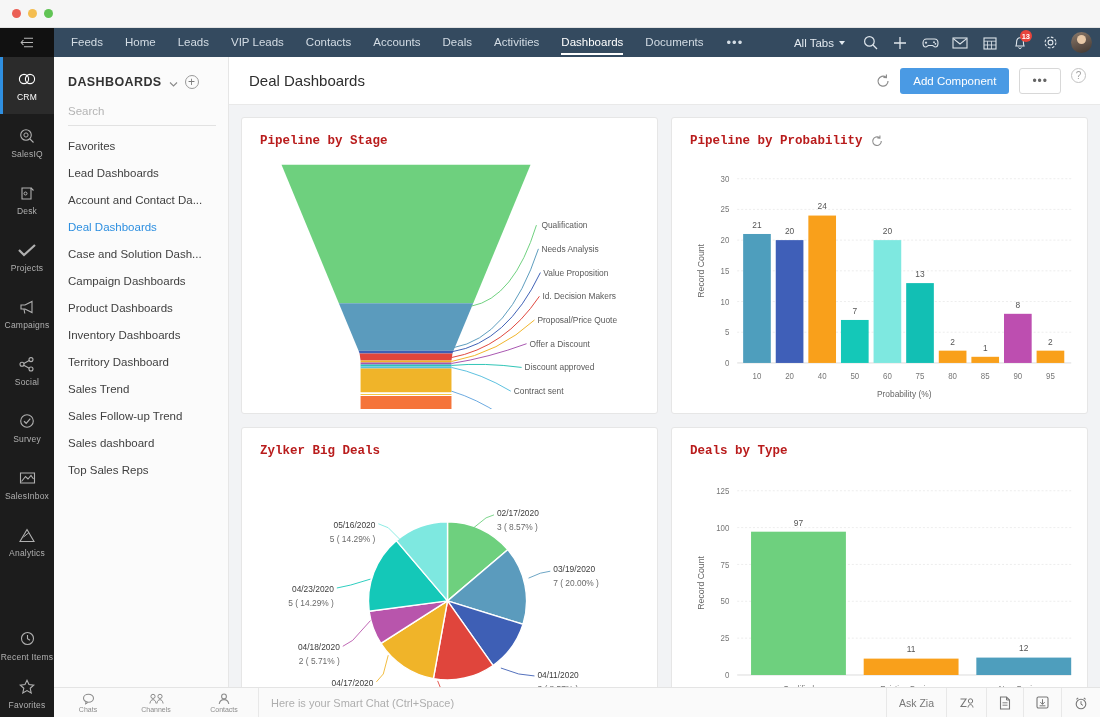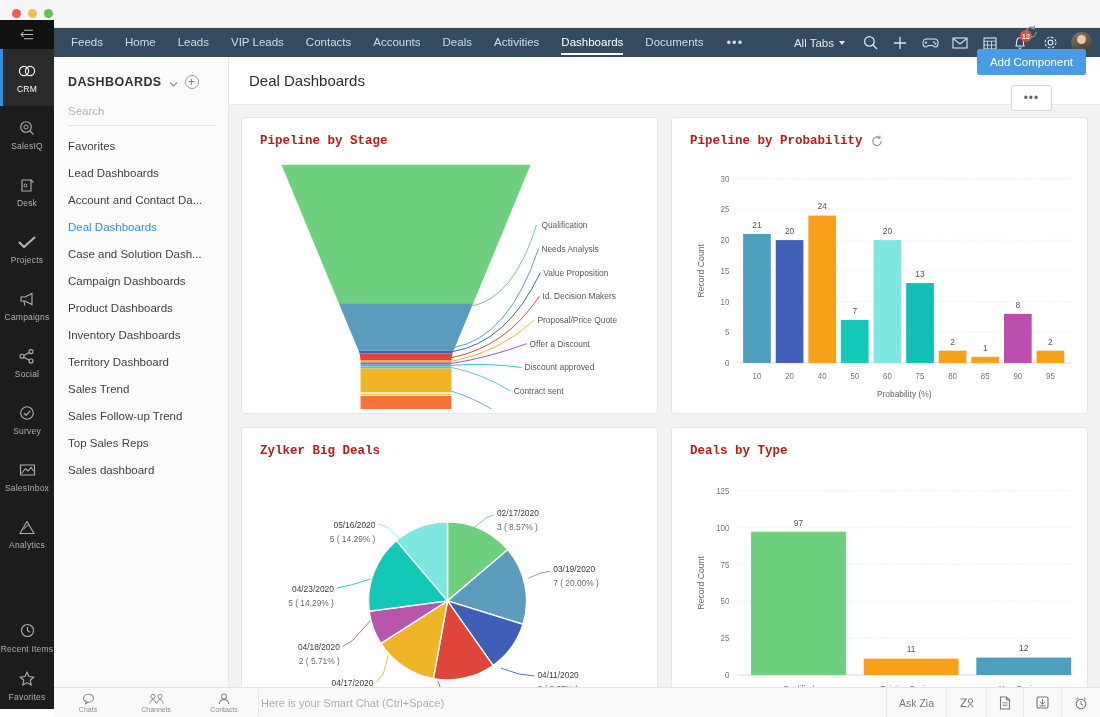--- a/index.html
+++ b/index.html
@@ -16,21 +16,21 @@
     background: #f6f6f6; border-bottom: 1px solid #e3e3e3;
     display: flex; align-items: center; padding-left: 12px;
   }
   .dot { width: 9px; height: 9px; border-radius: 50%; margin-right: 7px; }
   .dot.red { background: #eb5f55; }
   .dot.yellow { background: #f4bd50; }
   .dot.green { background: #61c455; }
 
   
   .rail {
-    position: absolute; top: 20px; left: 0; width: 54px; height: 689px;
+    position: absolute; top: 28px; left: 0; width: 54px; height: 689px;
     background: #1c1c1c; display: flex; flex-direction: column;
   }
   .rail-top {
     height: 29px; background: #111; display: flex;
     align-items: center; justify-content: center; color: #b9b9b9;
   }
   .rail-items { flex: 1; overflow: hidden; }
   .rail-item {
     height: 57px; display: flex; flex-direction: column;
     align-items: center; justify-content: center;
@@ -136,21 +136,21 @@
   
   .content {
     position: absolute; top: 57px; left: 229px; width: 871px; height: 660px;
     background: #f2f3f5; display: flex; flex-direction: column;
   }
   .c-head {
     height: 48px; background: #ffffff; display: flex; align-items: center;
     padding: 0 14px 0 20px; border-bottom: 1px solid #e9e9e9; flex: none;
   }
   .c-title { font-size: 15px; color: #2e2e2e; }
-  .c-actions { margin-left: auto; display: flex; align-items: center; gap: 10px; flex-direction: column; }
+  .c-actions { margin-left: auto; display: flex; gap: 10px; }
   .refresh-btn { color: #8d8d8d; cursor: pointer; display: flex; align-items: center; }
   .btn-primary {
     background: #4a9ae4; color: #fff; font-size: 11.5px; border: none;
     border-radius: 3px; padding: 7px 13px; cursor: pointer;
     font-family: "Liberation Sans", sans-serif;
   }
   .btn-ghost {
     background: #fff; border: 1px solid #d8d8d8; border-radius: 3px;
     padding: 6px 12px; color: #666; font-size: 12px; cursor: pointer;
     letter-spacing: 1px; line-height: 12px;
@@ -191,21 +191,21 @@
     background: #fafafa; border-top: 1px solid #e4e4e4;
     display: flex; align-items: center; z-index: 20;
   }
   .sb-item {
     width: 68px; height: 29px; display: flex; flex-direction: column;
     align-items: center; justify-content: center; color: #8c8c8c; cursor: pointer;
   }
   .sb-item .sb-lbl { font-size: 7px; margin-top: 1px; }
   .sb-chat {
     flex: 1; border-left: 1px solid #e8e8e8; height: 29px; display: flex;
-    align-items: center; padding-left: 2px; color: #aeaeae; font-size: 11px;
+    align-items: center; padding-left: 12px; color: #aeaeae; font-size: 11px;
   }
   .sb-right { display: flex; align-items: center; height: 29px; }
   .sb-btn {
     padding: 0 12px; height: 29px; display: flex; align-items: center;
     justify-content: center; color: #777; font-size: 10.5px;
     border-left: 1px solid #e8e8e8; cursor: pointer;
   }
 </style>
 </head>
 <body>
@@ -417,22 +417,22 @@
       <div class="lp-item">Lead Dashboards</div>
       <div class="lp-item">Account and Contact Da...</div>
       <div class="lp-item active">Deal Dashboards</div>
       <div class="lp-item">Case and Solution Dash...</div>
       <div class="lp-item">Campaign Dashboards</div>
       <div class="lp-item">Product Dashboards</div>
       <div class="lp-item">Inventory Dashboards</div>
       <div class="lp-item">Territory Dashboard</div>
       <div class="lp-item">Sales Trend</div>
       <div class="lp-item">Sales Follow-up Trend</div>
+      <div class="lp-item">Sales dashboard</div>
       <div class="lp-item">Top Sales Reps</div>
-      <div class="lp-item">Sales dashboard</div>
     </div>
     <div class="lp-foot">
       <div class="lp-foot-btn">
         <svg width="13" height="11" viewBox="0 0 13 11">
             <path d="M11 5.5 H2" stroke="#888" stroke-width="1.1"></path>
             <path d="M5 2.5 L2 5.5 L5 8.5" stroke="#888" stroke-width="1.1" fill="none"></path>
             <path d="M12 1 V10" stroke="#888" stroke-width="1.1"></path>
           </svg>
       </div>
       <div class="lp-foot-sep"></div>

